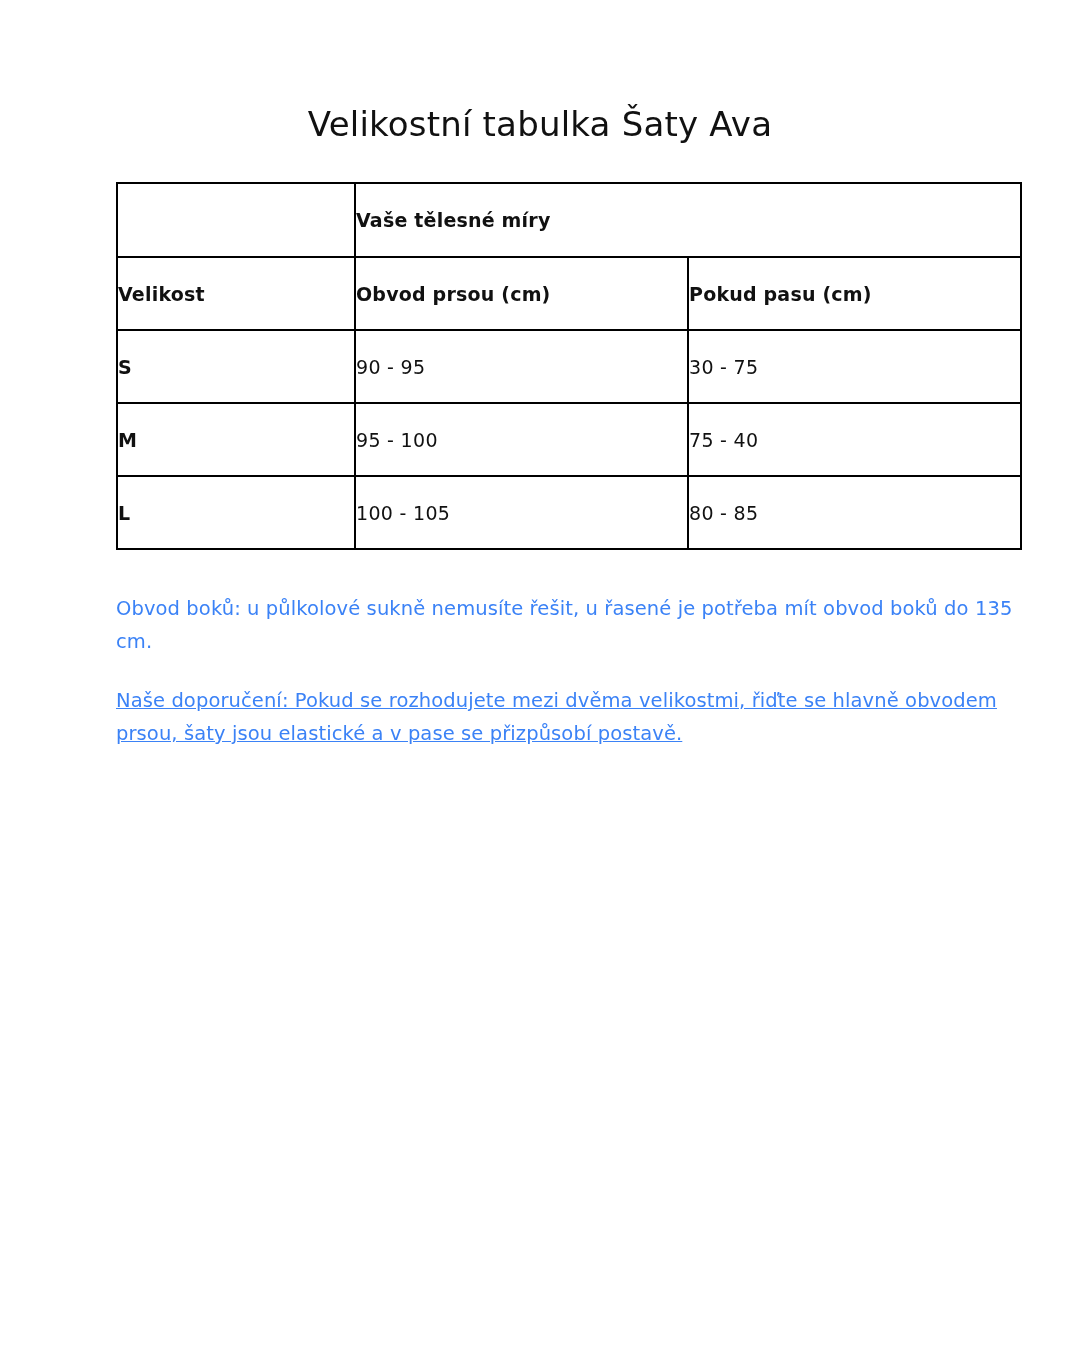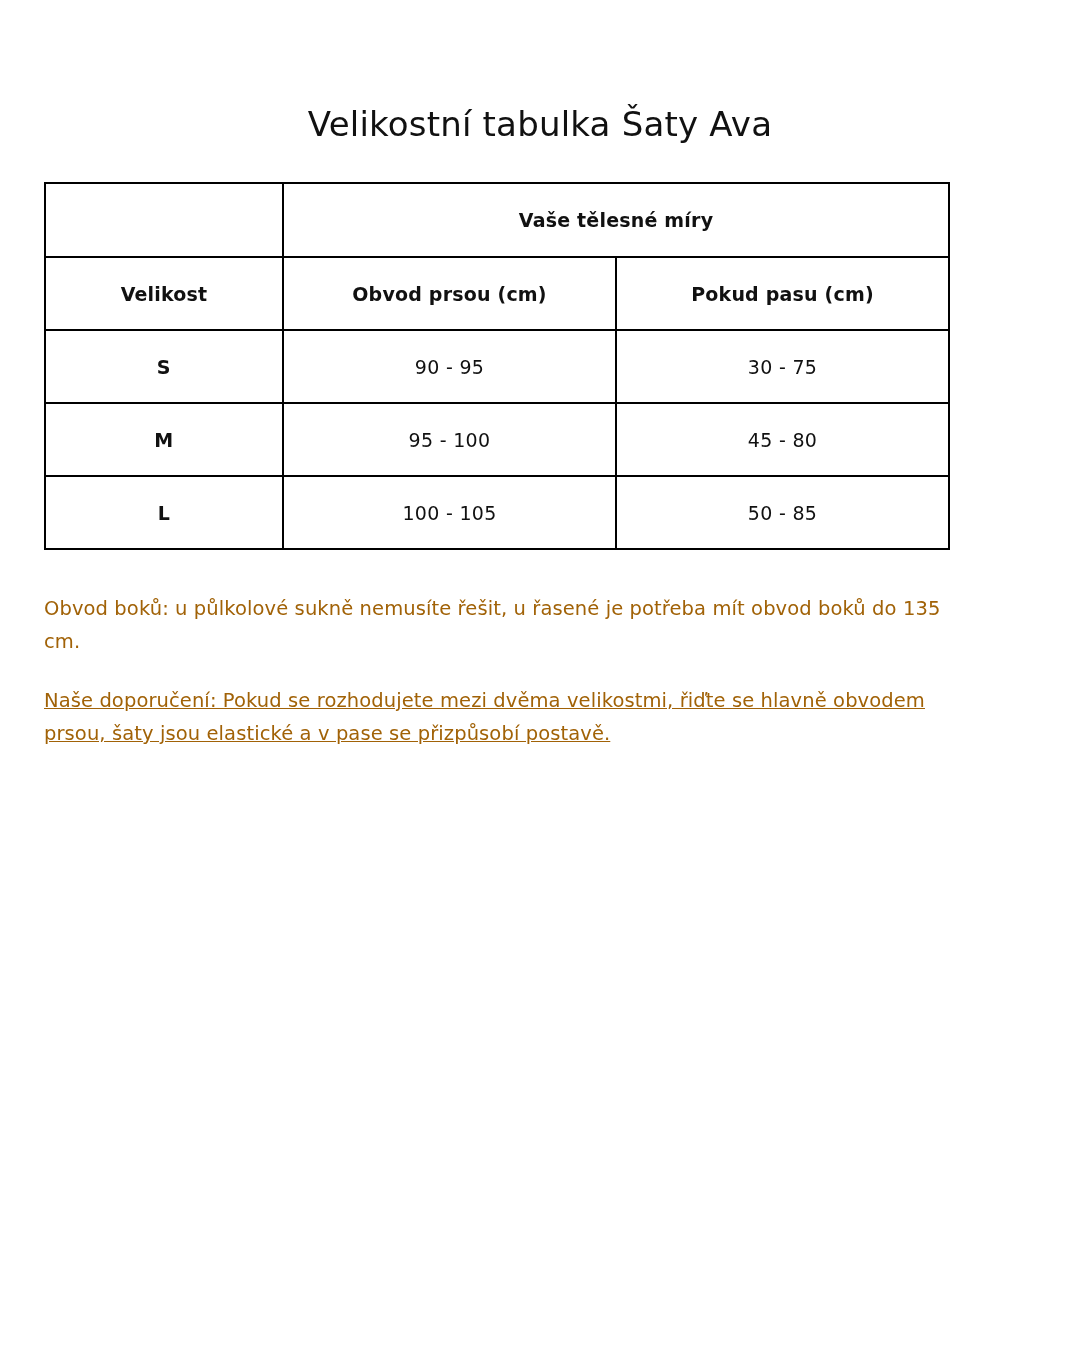--- a/index.html
+++ b/index.html
@@ -12,40 +12,39 @@
     height: 1350px;
     font-family: "DejaVu Sans", "Liberation Sans", sans-serif;
     color: #111111;
     -webkit-font-smoothing: antialiased;
   }
   .page {
     width: 1080px;
     height: 1042px;
     position: relative;
     box-sizing: border-box;
-    padding: 0 44px;
+    padding: 0 116px;
   }
   .title {
     text-align: center;
     font-size: 34px;
     font-weight: 400;
     letter-spacing: 0.2px;
     margin: 0;
     padding-top: 104px;
     color: #111111;
   }
   table.size-table {
     margin-top: 38px;
     width: 904px;
     border-collapse: collapse;
     table-layout: fixed;
   }
   table.size-table td, table.size-table th {
     border: 2px solid #000000;
-    text-align: center;
     vertical-align: middle;
     padding: 0;
     height: 71px;
     font-size: 19px;
     color: #111111;
   }
   .col-size   { width: 238px; }
   .col-bust   { width: 333px; }
   .col-waist  { width: 333px; }
 
@@ -76,21 +75,21 @@
     font-size: 19.5px;
     letter-spacing: 0.3px;
   }
   .notes {
     margin-top: 42px;
     width: 904px;
   }
   .note {
     font-size: 19.5px;
     line-height: 33px;
-    color: #a16207;
+    color: #3b82f6;
     margin: 0 0 26px 0;
     letter-spacing: 0.1px;
   }
   .note:last-child { margin-bottom: 0; text-decoration: underline; }
 </style>
 </head>
 <body>
 
 <div class="page">
 
@@ -114,26 +113,26 @@
       </tr>
 
       <tr>
         <td class="row-size">S</td>
         <td class="row-val">90 - 95</td>
         <td class="row-val">30 - 75</td>
       </tr>
       <tr>
         <td class="row-size">M</td>
         <td class="row-val">95 - 100</td>
-        <td class="row-val">45 - 80</td>
+        <td class="row-val">75 - 40</td>
       </tr>
       <tr>
         <td class="row-size">L</td>
         <td class="row-val">100 - 105</td>
-        <td class="row-val">50 - 85</td>
+        <td class="row-val">80 - 85</td>
       </tr>
     </tbody>
   </table>
 
   <div class="notes">
     <p class="note">Obvod boků: u půlkolové sukně nemusíte řešit, u řasené je potřeba mít obvod boků do 135 cm.</p>
     <p class="note">Naše doporučení: Pokud se rozhodujete mezi dvěma velikostmi, řiďte se hlavně obvodem prsou, šaty jsou elastické a v pase se přizpůsobí postavě.</p>
   </div>
 
 </div>

